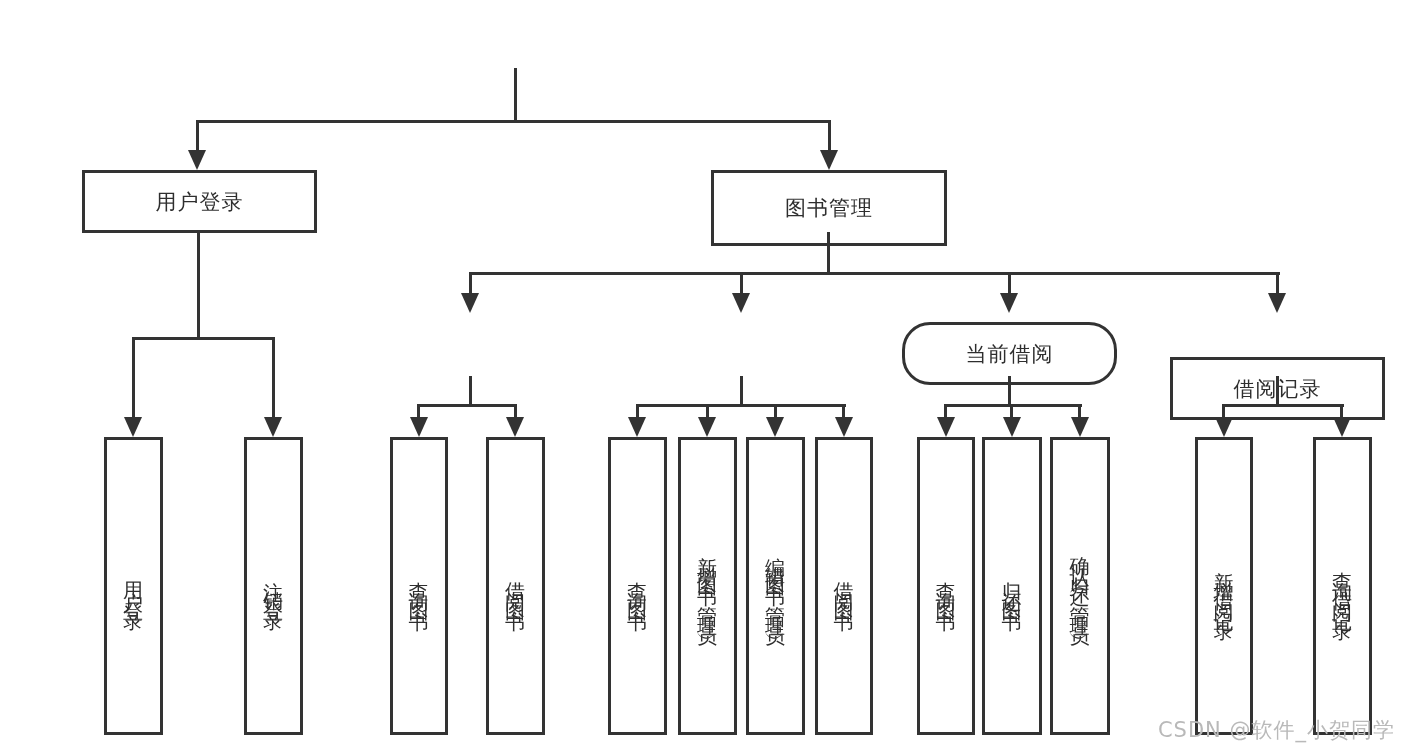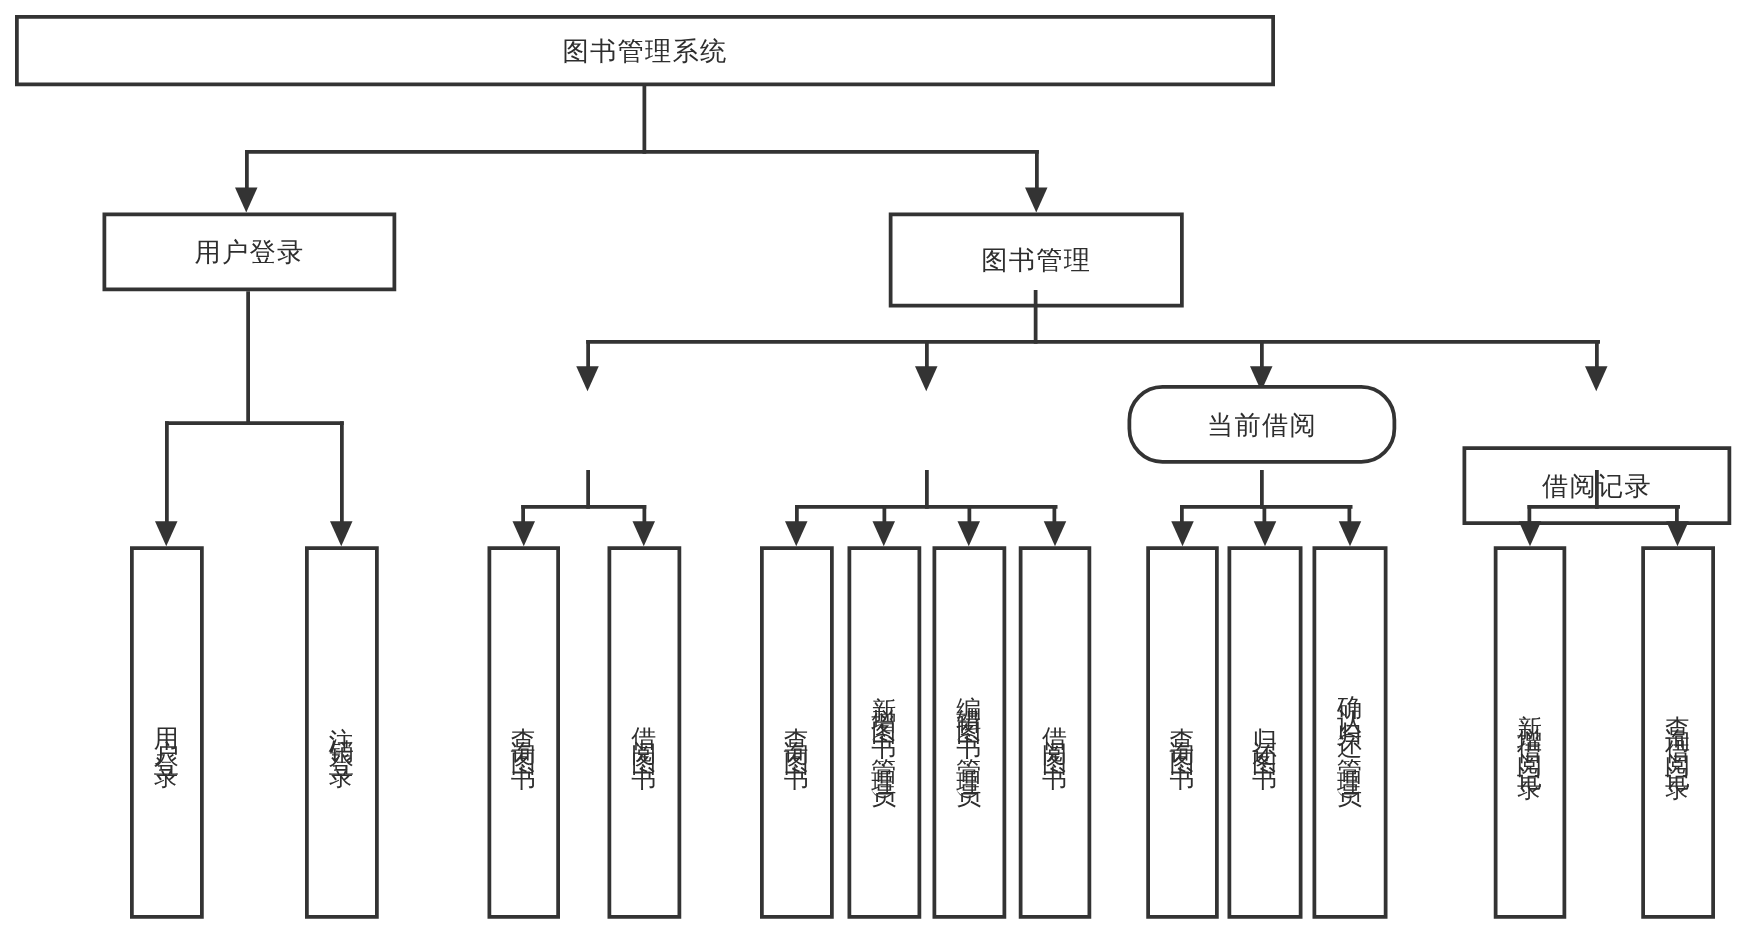--- a/index.html
+++ b/index.html
@@ -31,21 +31,20 @@
   .wm {
     position:absolute; right:10px; bottom:3px; z-index:10;
     font-size:21px; color:#b9b9b9; letter-spacing:1px;
   }
 </style>
 </head>
 <body>
 
 <div class="stage">
 
-  <div class="box" style="left:12px; top:12px; width:1008px; height:57px;">图书管理系统</div>
 
   <div class="vl" style="left:514px; top:68px; height:55px;"></div>
   <div class="hl" style="left:196px; top:120px; width:635px;"></div>
   <div class="vl" style="left:196px; top:120px; height:32px;"></div>
   <div class="vl" style="left:828px; top:120px; height:32px;"></div>
   <div class="arr" style="left:188px; top:150px;"></div>
   <div class="arr" style="left:820px; top:150px;"></div>
 
   <div class="box" style="left:82px; top:170px; width:235px; height:63px;">用户登录</div>
   <div class="box" style="left:711px; top:170px; width:236px; height:76px;">图书管理</div>
@@ -61,21 +60,21 @@
   <div class="hl" style="left:469px; top:272px; width:811px;"></div>
   <div class="vl" style="left:469px; top:272px; height:23px;"></div>
   <div class="vl" style="left:740px; top:272px; height:23px;"></div>
   <div class="vl" style="left:1008px; top:272px; height:23px;"></div>
   <div class="vl" style="left:1276px; top:272px; height:23px;"></div>
   <div class="arr" style="left:461px; top:293px;"></div>
   <div class="arr" style="left:732px; top:293px;"></div>
   <div class="arr" style="left:1000px; top:293px;"></div>
   <div class="arr" style="left:1268px; top:293px;"></div>
 
-  <div class="box" style="left:902px; top:308px; width:215px; height:63px;border-radius:28px;">当前借阅</div>
+  <div class="box" style="left:902px; top:322px; width:215px; height:63px;border-radius:28px;">当前借阅</div>
   <div class="box" style="left:1170px; top:313px; width:215px; height:63px;margin-top:44px;">借阅记录</div>
 
   <div class="vl" style="left:469px; top:376px; height:31px;"></div>
   <div class="hl" style="left:417px; top:404px; width:100px;"></div>
   <div class="vl" style="left:417px; top:404px; height:15px;"></div>
   <div class="vl" style="left:514px; top:404px; height:15px;"></div>
   <div class="arr" style="left:410px; top:417px;"></div>
   <div class="arr" style="left:506px; top:417px;"></div>
 
   <div class="vl" style="left:740px; top:376px; height:31px;"></div>
@@ -142,14 +141,15 @@
     <span>确认归还（管理员）</span>
   </div>
 
   <div class="vbox" style="left:1195px; width:58px;">
     <span>新增借阅记录</span>
   </div>
   <div class="vbox" style="left:1313px; width:59px;">
     <span>查询借阅记录</span>
   </div>
 
+  <div class="wm">CSDN @软件_小贺同学</div>
 
 </div>
 
 </body></html>

